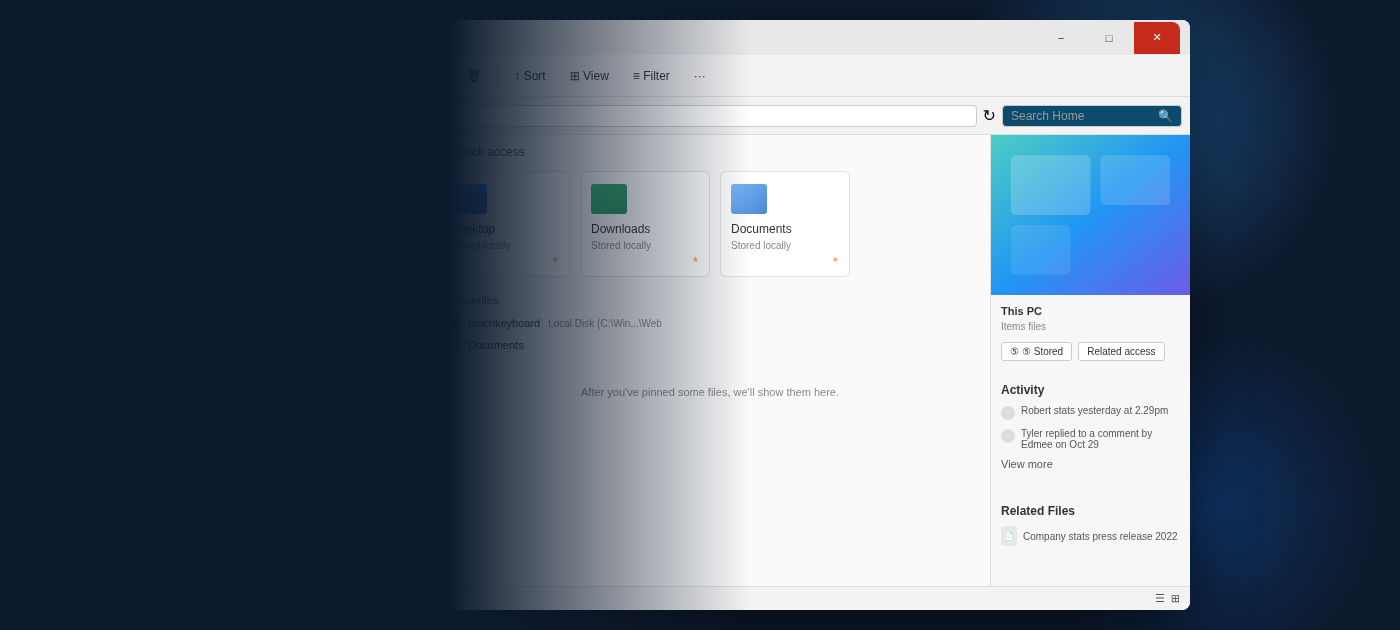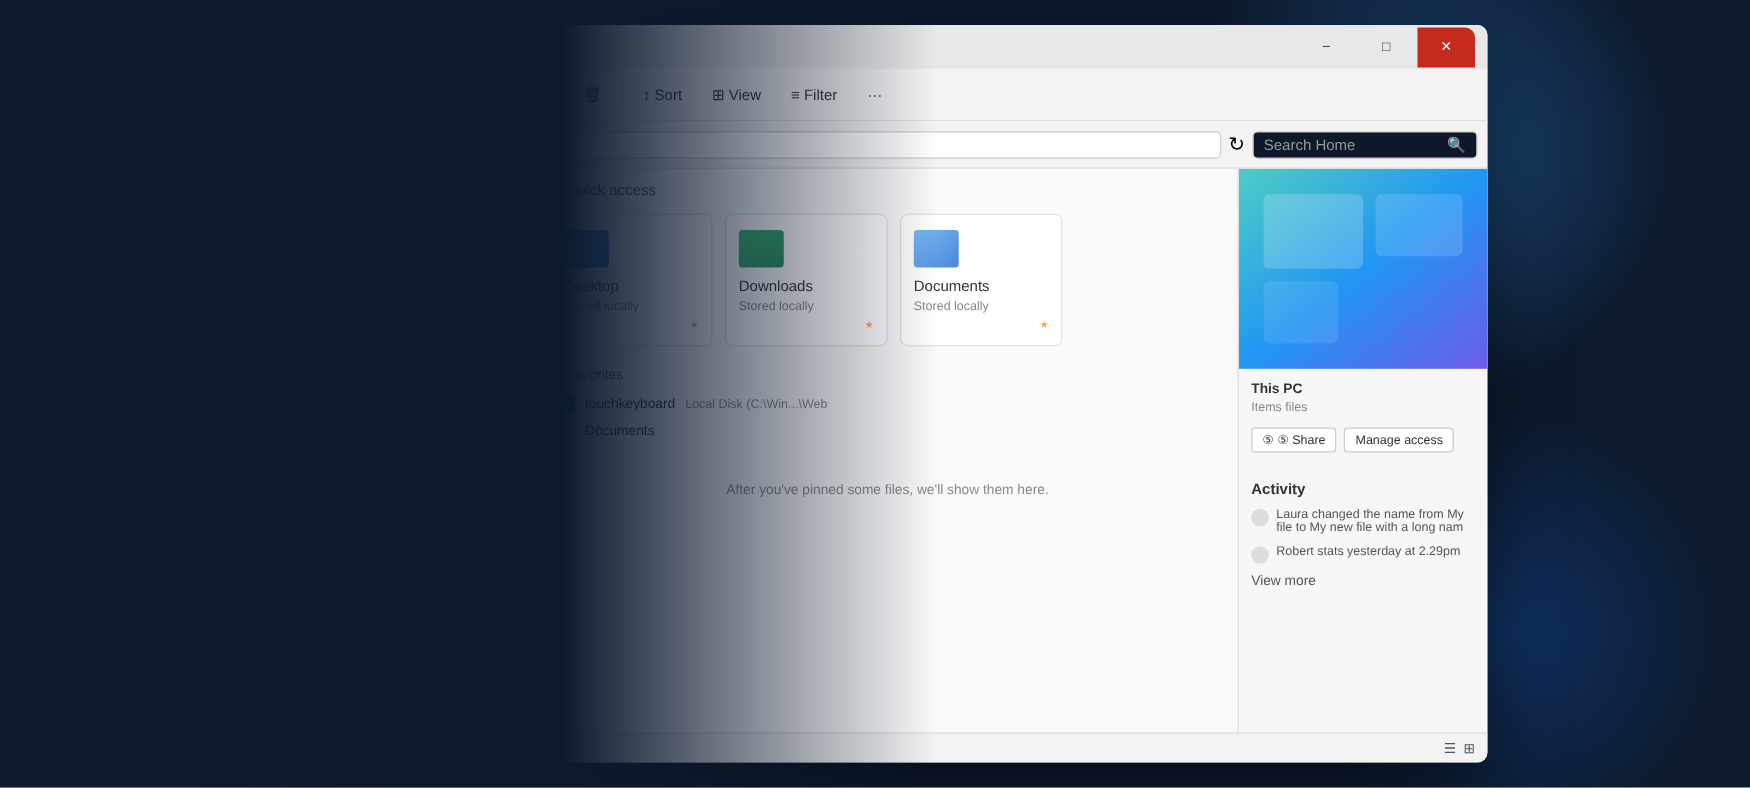--- a/index.html
+++ b/index.html
@@ -208,21 +208,21 @@
       border-radius: 4px;
       padding: 3px 8px;
       font-size: 12px;
       color: #333;
       display: flex;
       align-items: center;
     }
 
     .search-box {
       width: 180px;
-      background: #0f172a;
+      background: #0c4a6e;
       border: 1px solid #ccc;
       border-radius: 4px;
       padding: 3px 8px;
       font-size: 12px;
       color: #999;
       display: flex;
       align-items: center;
       justify-content: space-between;
     }
 
@@ -704,41 +704,48 @@
             <rect x="20" y="90" width="60" height="50" rx="5" fill="rgba(255,255,255,0.1)"></rect>
           </svg>
         </div>
 
         <div class="details-info">
           <div class="details-title">This PC</div>
           <div class="details-sub">Items files</div>
           <div class="details-actions">
             <div class="action-btn">
               <span>⑤</span>
-              <span>⑤ Share</span>
+              <span>⑤ Stored</span>
             </div>
             <div class="action-btn">
-              <span>Manage access</span>
+              <span>Related access</span>
             </div>
           </div>
         </div>
 
         <div class="activity-section">
           <div class="activity-title">Activity</div>
           <div class="activity-item">
             <div class="activity-icon"></div>
-            <span>Laura changed the name from My file to My new file with a long nam</span>
+            <span>Robert stats yesterday at 2.29pm</span>
           </div>
           <div class="activity-item">
             <div class="activity-icon"></div>
-            <span>Robert stats yesterday at 2.29pm</span>
+            <span>Tyler replied to a comment by Edmee on Oct 29</span>
           </div>
           <div class="view-more">View more</div>
         </div>
 
+        <div class="related-section">
+          <div class="related-title">Related Files</div>
+          <div class="related-file">
+            <div class="related-icon">📄</div>
+            <span>Company stats press release 2022</span>
+          </div>
+        </div>
       </div>
     </div>
 
     <div class="status-bar">
       <span>29 items</span>
       <div class="status-right">
         <span>☰</span>
         <span>⊞</span>
       </div>
     </div>

